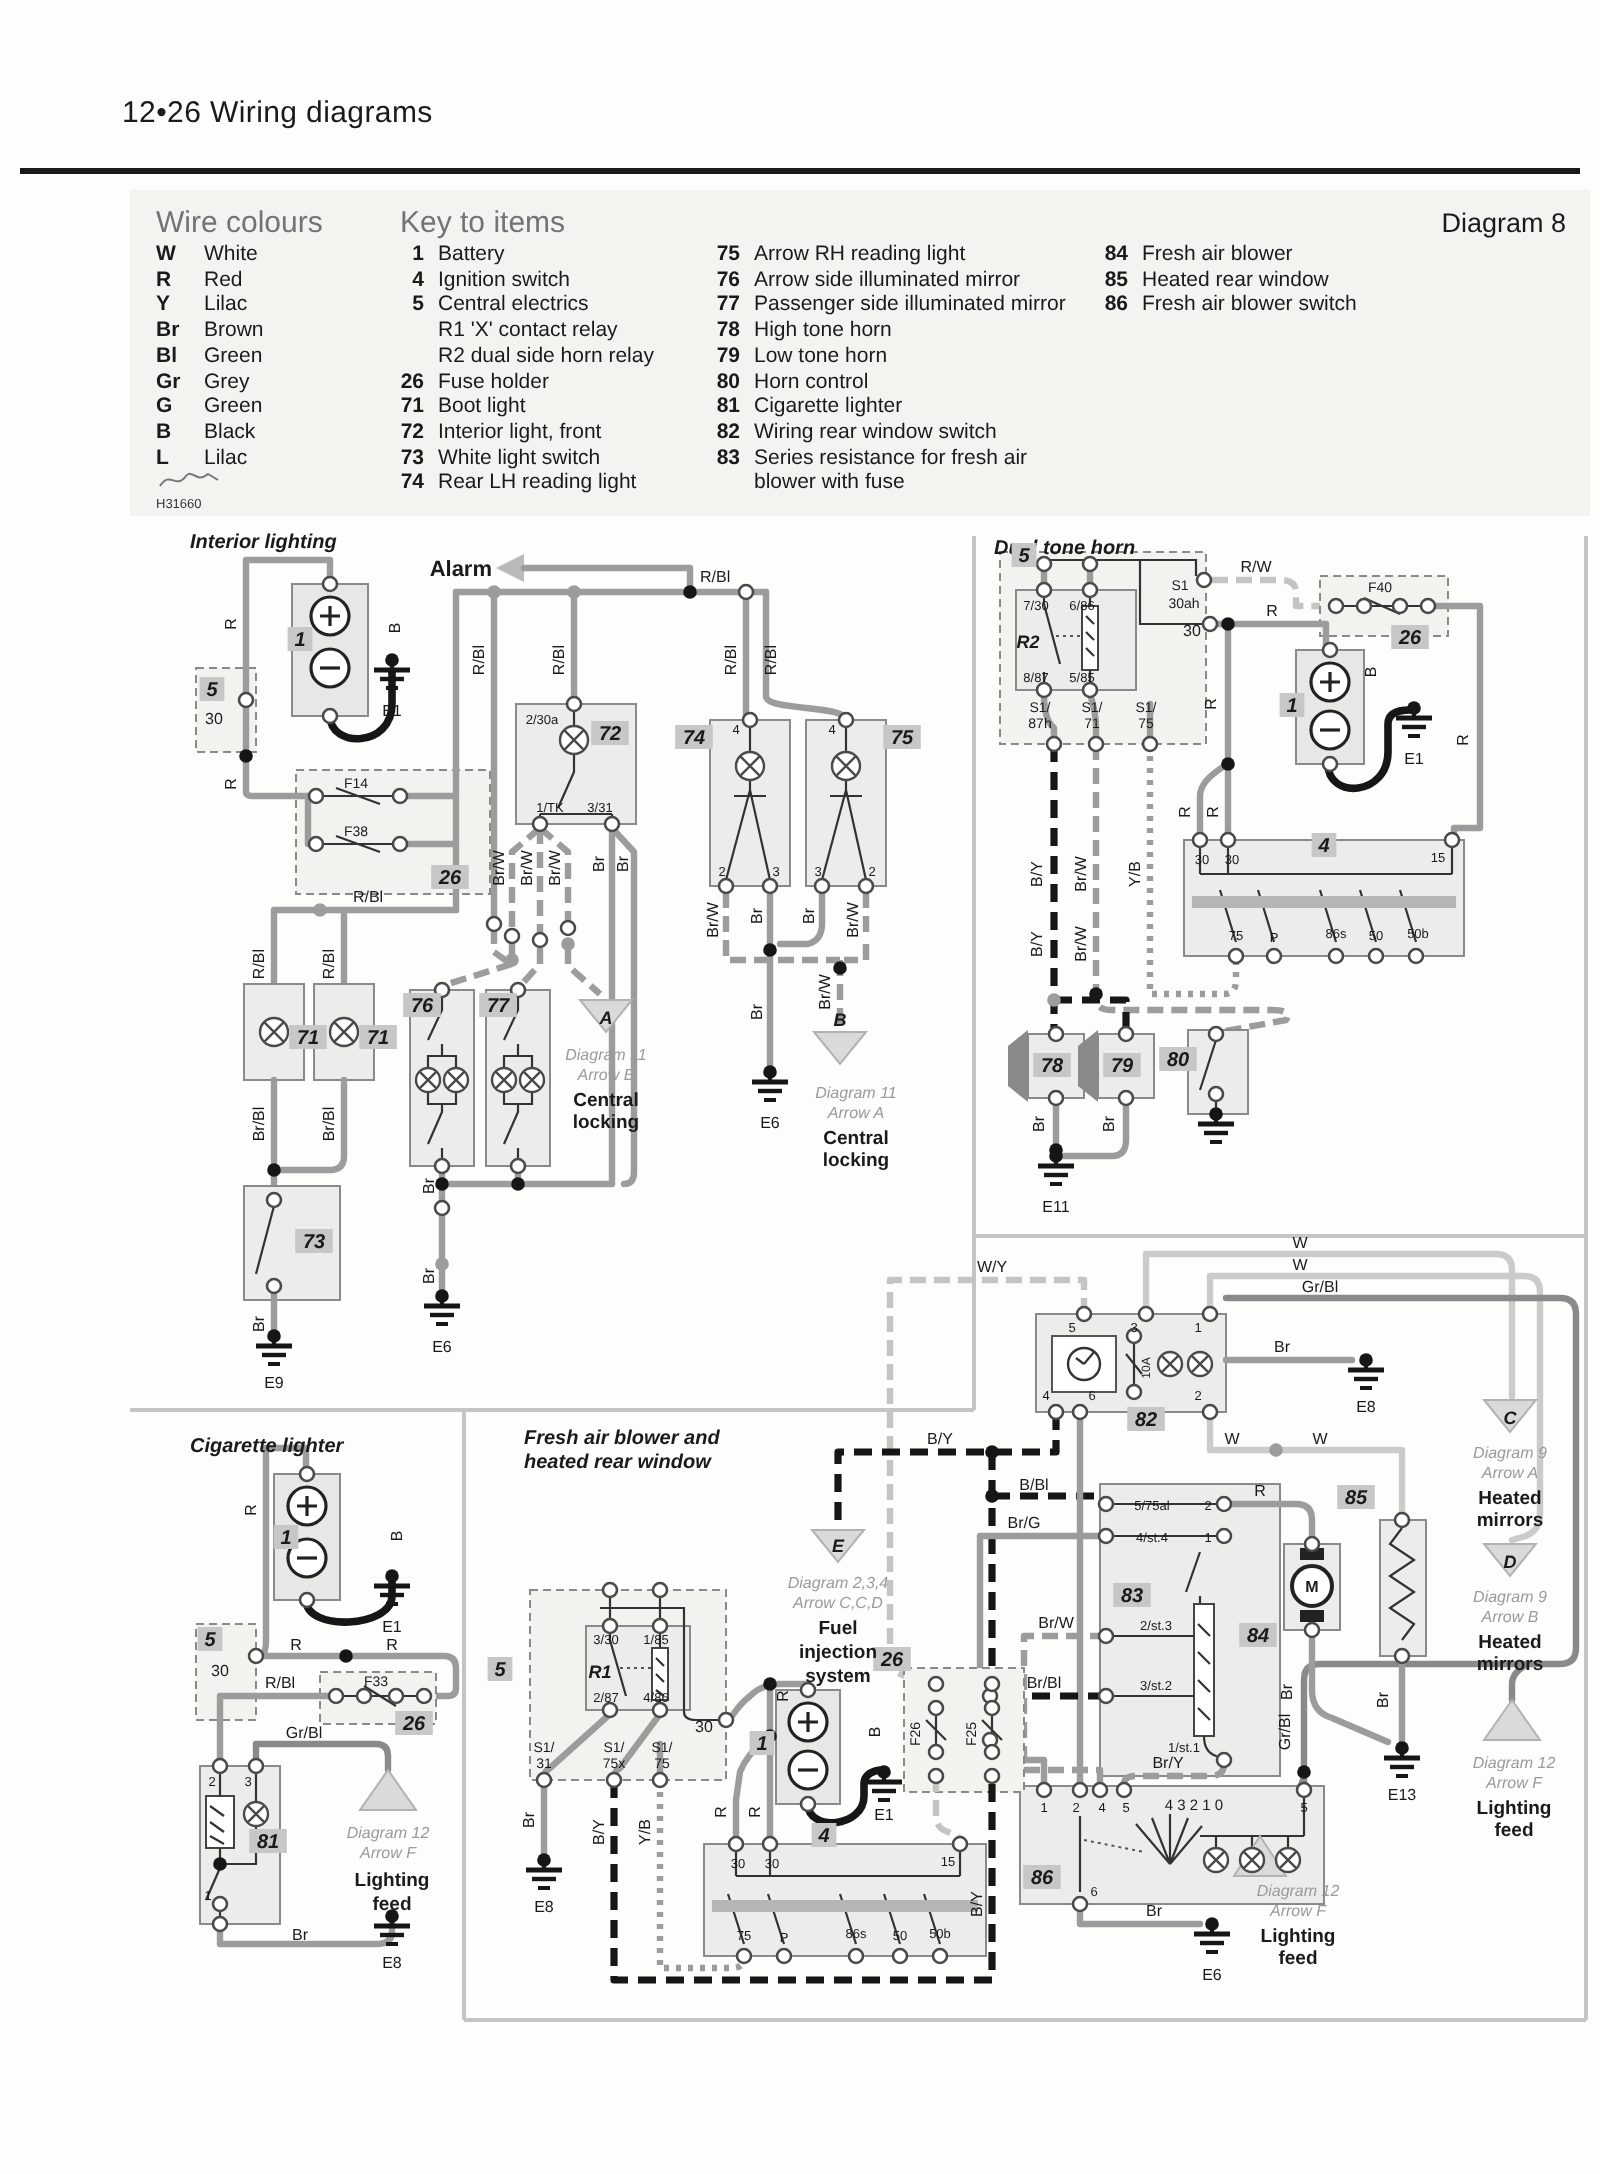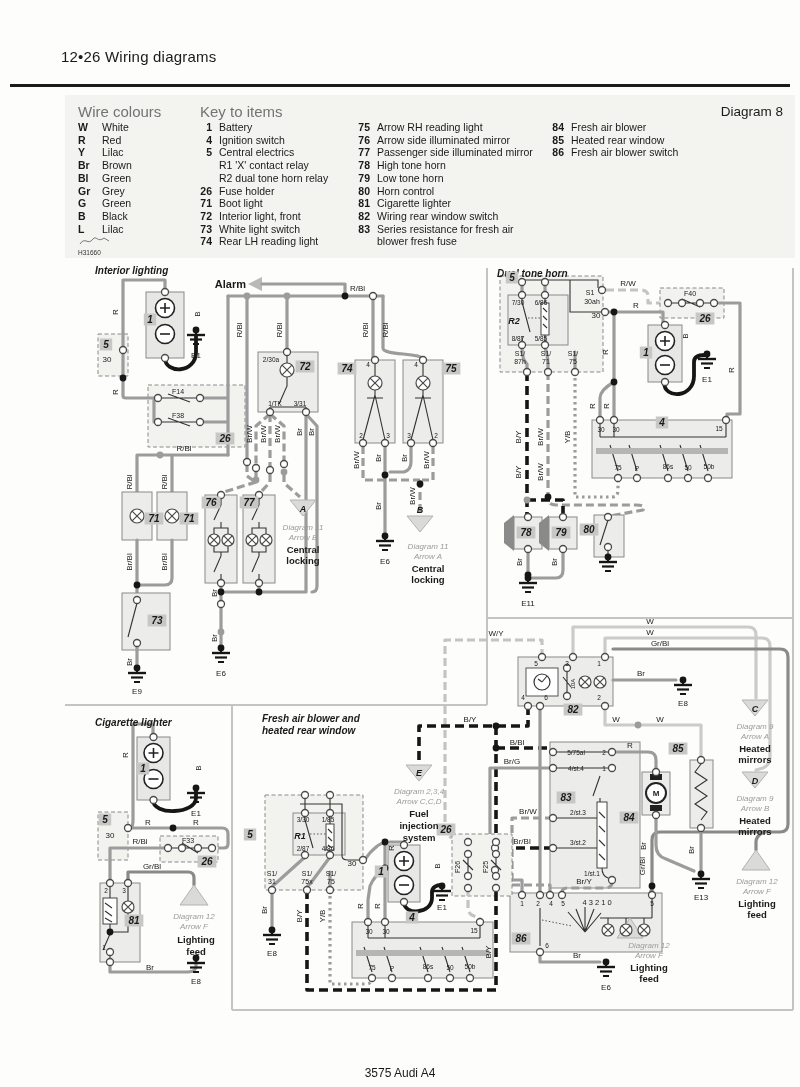--- a/index.html
+++ b/index.html
@@ -99,21 +99,21 @@
         <div class="key-row">
           <span class="key-num">5</span>
           <span class="key-label">Central electrics</span>
         </div>
         <div class="key-row">
           <span class="key-num"></span>
           <span class="key-label">R1   'X' contact relay</span>
         </div>
         <div class="key-row">
           <span class="key-num"></span>
-          <span class="key-label">R2   dual tone horn relay</span>
+          <span class="key-label">R2   dual side horn relay</span>
         </div>
         <div class="key-row">
           <span class="key-num">26</span>
           <span class="key-label">Fuse holder</span>
         </div>
         <div class="key-row">
           <span class="key-num">71</span>
           <span class="key-label">Boot light</span>
         </div>
         <div class="key-row">
@@ -161,21 +161,21 @@
         <div class="key-row">
           <span class="key-num">82</span>
           <span class="key-label">Wiring rear window switch</span>
         </div>
         <div class="key-row">
           <span class="key-num">83</span>
           <span class="key-label">Series resistance for fresh air</span>
         </div>
         <div class="key-row">
           <span class="key-num"></span>
-          <span class="key-label">blower fresh fuse</span>
+          <span class="key-label">blower with fuse</span>
         </div>
       </div>
     <div class="keycol" style="left:482px">
         <div class="key-row">
           <span class="key-num">84</span>
           <span class="key-label">Fresh air blower</span>
         </div>
         <div class="key-row">
           <span class="key-num">85</span>
           <span class="key-label">Heated rear window</span>
@@ -934,14 +934,13 @@
         <text x="104" y="950" style="font-size:6.5px;fill:#1a1a1a;" text-anchor="middle">1</text>
         <text x="150" y="970" style="font-size:8px;fill:#1a1a1a;" text-anchor="middle">Br</text>
         <text x="196" y="984" style="font-size:8px;fill:#1a1a1a;" text-anchor="middle">E8</text>
         <text x="194" y="919" style="font-size:8px;font-style:italic;fill:#9b9b9b;" text-anchor="middle">Diagram 12</text>
         <text x="194" y="929" style="font-size:8px;font-style:italic;fill:#9b9b9b;" text-anchor="middle">Arrow F</text>
         <text x="196" y="943" style="font-size:9.5px;font-weight:bold;fill:#1a1a1a;" text-anchor="middle">Lighting</text>
         <text x="196" y="955" style="font-size:9.5px;font-weight:bold;fill:#1a1a1a;" text-anchor="middle">feed</text>
       </g>
   </svg>
 
-  <div class="footer">3575 Audi A4</div>
 </div>
 
 </body></html>

